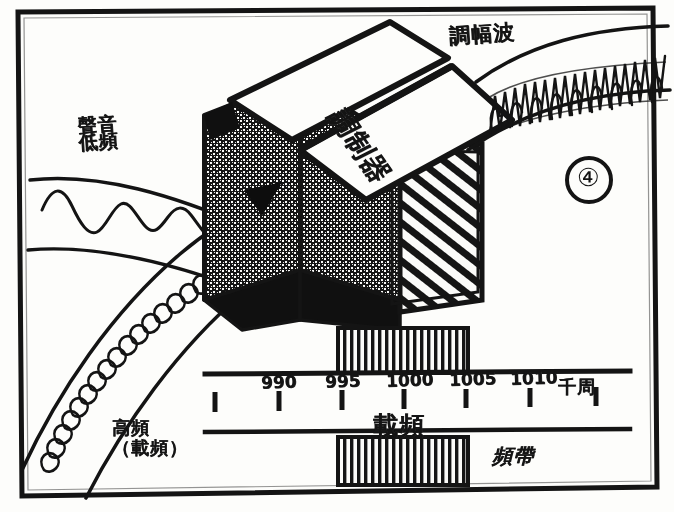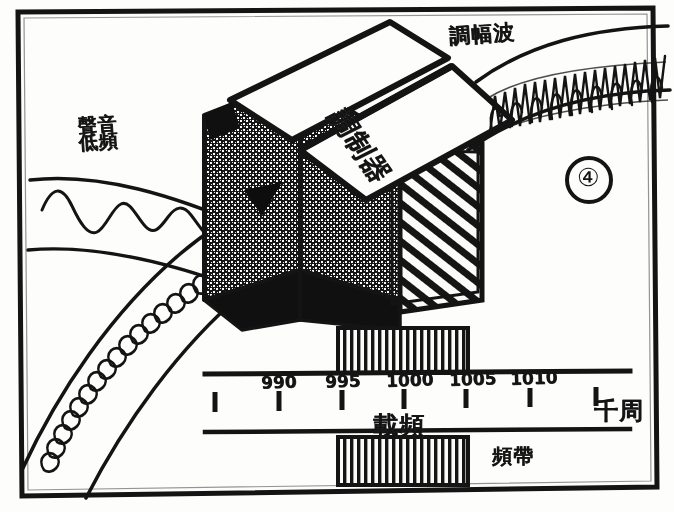--- a/index.html
+++ b/index.html
@@ -68,27 +68,27 @@
     left: 373px;
     top: 409px;
     font-size: 25px;
     text-shadow: 0.6px 0.4px 0 #2a2a2a;
   }
   #lbl-bandwidth {
     left: 492px;
     top: 443px;
     font-size: 20px;
     text-shadow: 0.6px 0.4px 0 #2a2a2a;
+    font-style: italic;
   }
   #lbl-unit {
     left: 558px;
-    top: 395px;
-    font-size: 24px;
+    top: 375px;
+    font-size: 18px;
     text-shadow: 0.5px 0.4px 0 #2a2a2a;
-    margin-left: 36px;
   }
   #lbl-figno {
     left: 577px;
     top: 163px;
     font-size: 25px;
     font-weight: normal;
   }
   .tick-num {
     position: absolute;
     font-family: "DejaVu Sans", sans-serif;
@@ -249,20 +249,24 @@
 
   <div class="lbl" id="lbl-audio">
     <div>聲音</div>
     <div>低頻</div>
   </div>
 
   <div class="lbl" id="lbl-amwave">調幅波</div>
 
   <div class="lbl" id="lbl-modulator">調制器</div>
 
+  <div class="lbl" id="lbl-carrier-band">
+    <div>高頻</div>
+    <div>（載頻）</div>
+  </div>
 
   <div class="lbl" id="lbl-carrier-axis">載頻</div>
 
   <div class="lbl" id="lbl-bandwidth">頻帶</div>
 
   <div class="lbl" id="lbl-unit">千周</div>
 
   <div class="lbl" id="lbl-figno">④</div>
 
   <div class="tick-num" style="left:261px; top:372px;">990</div>

